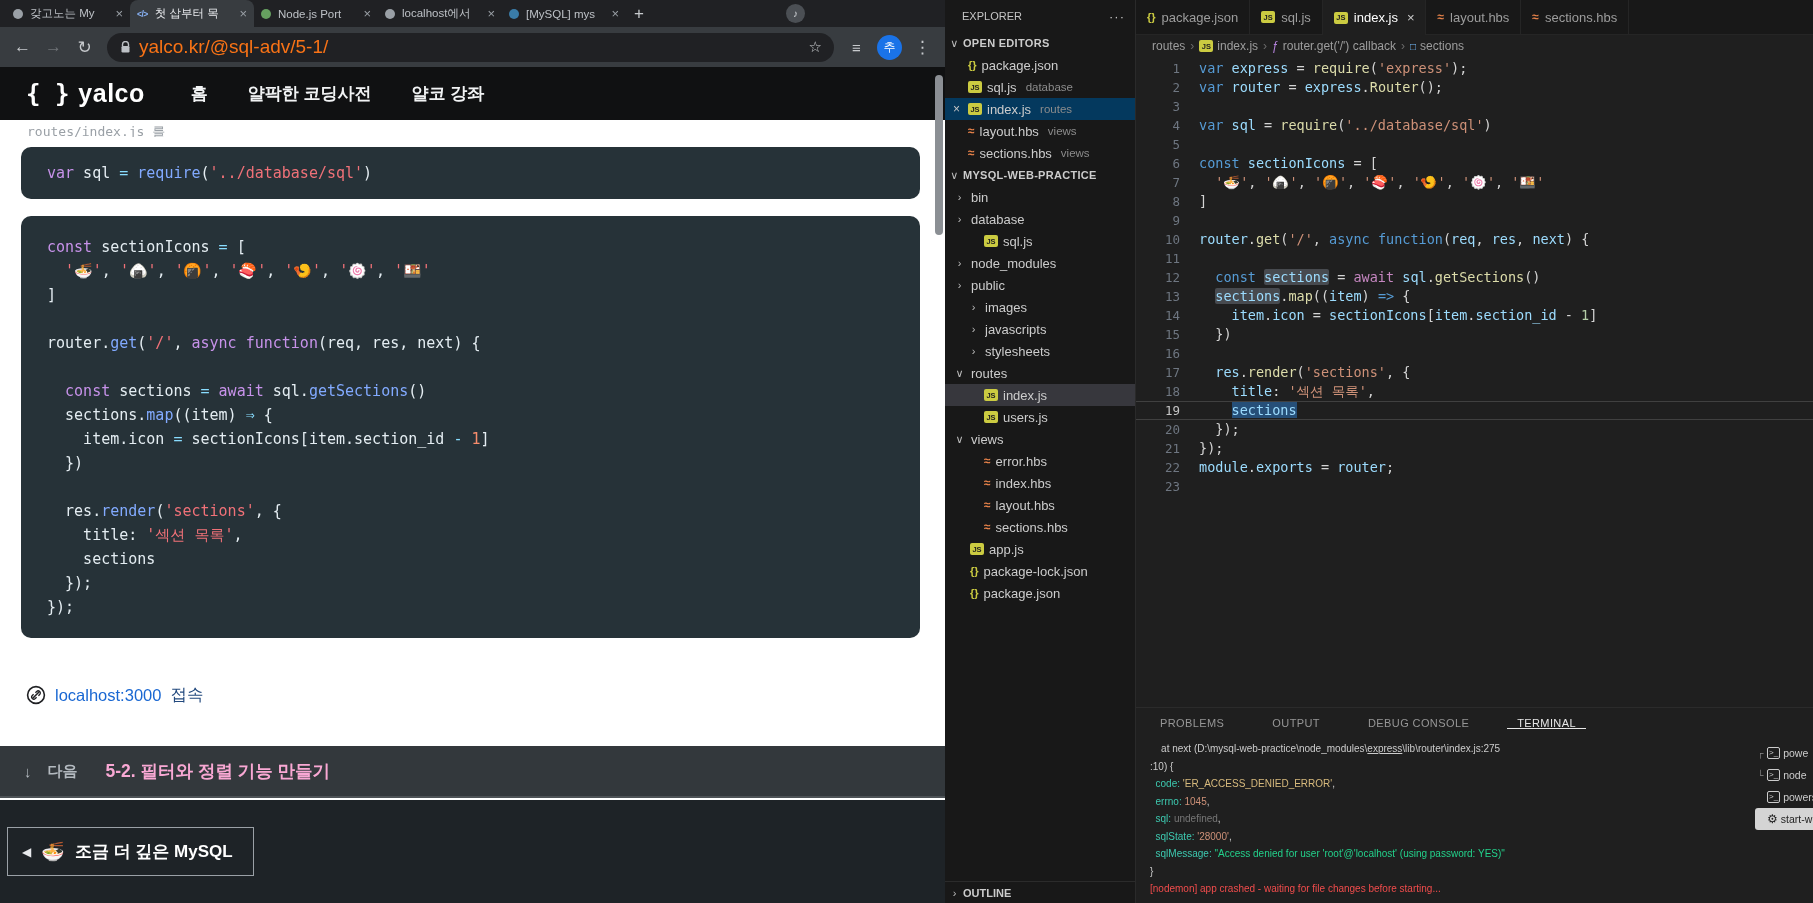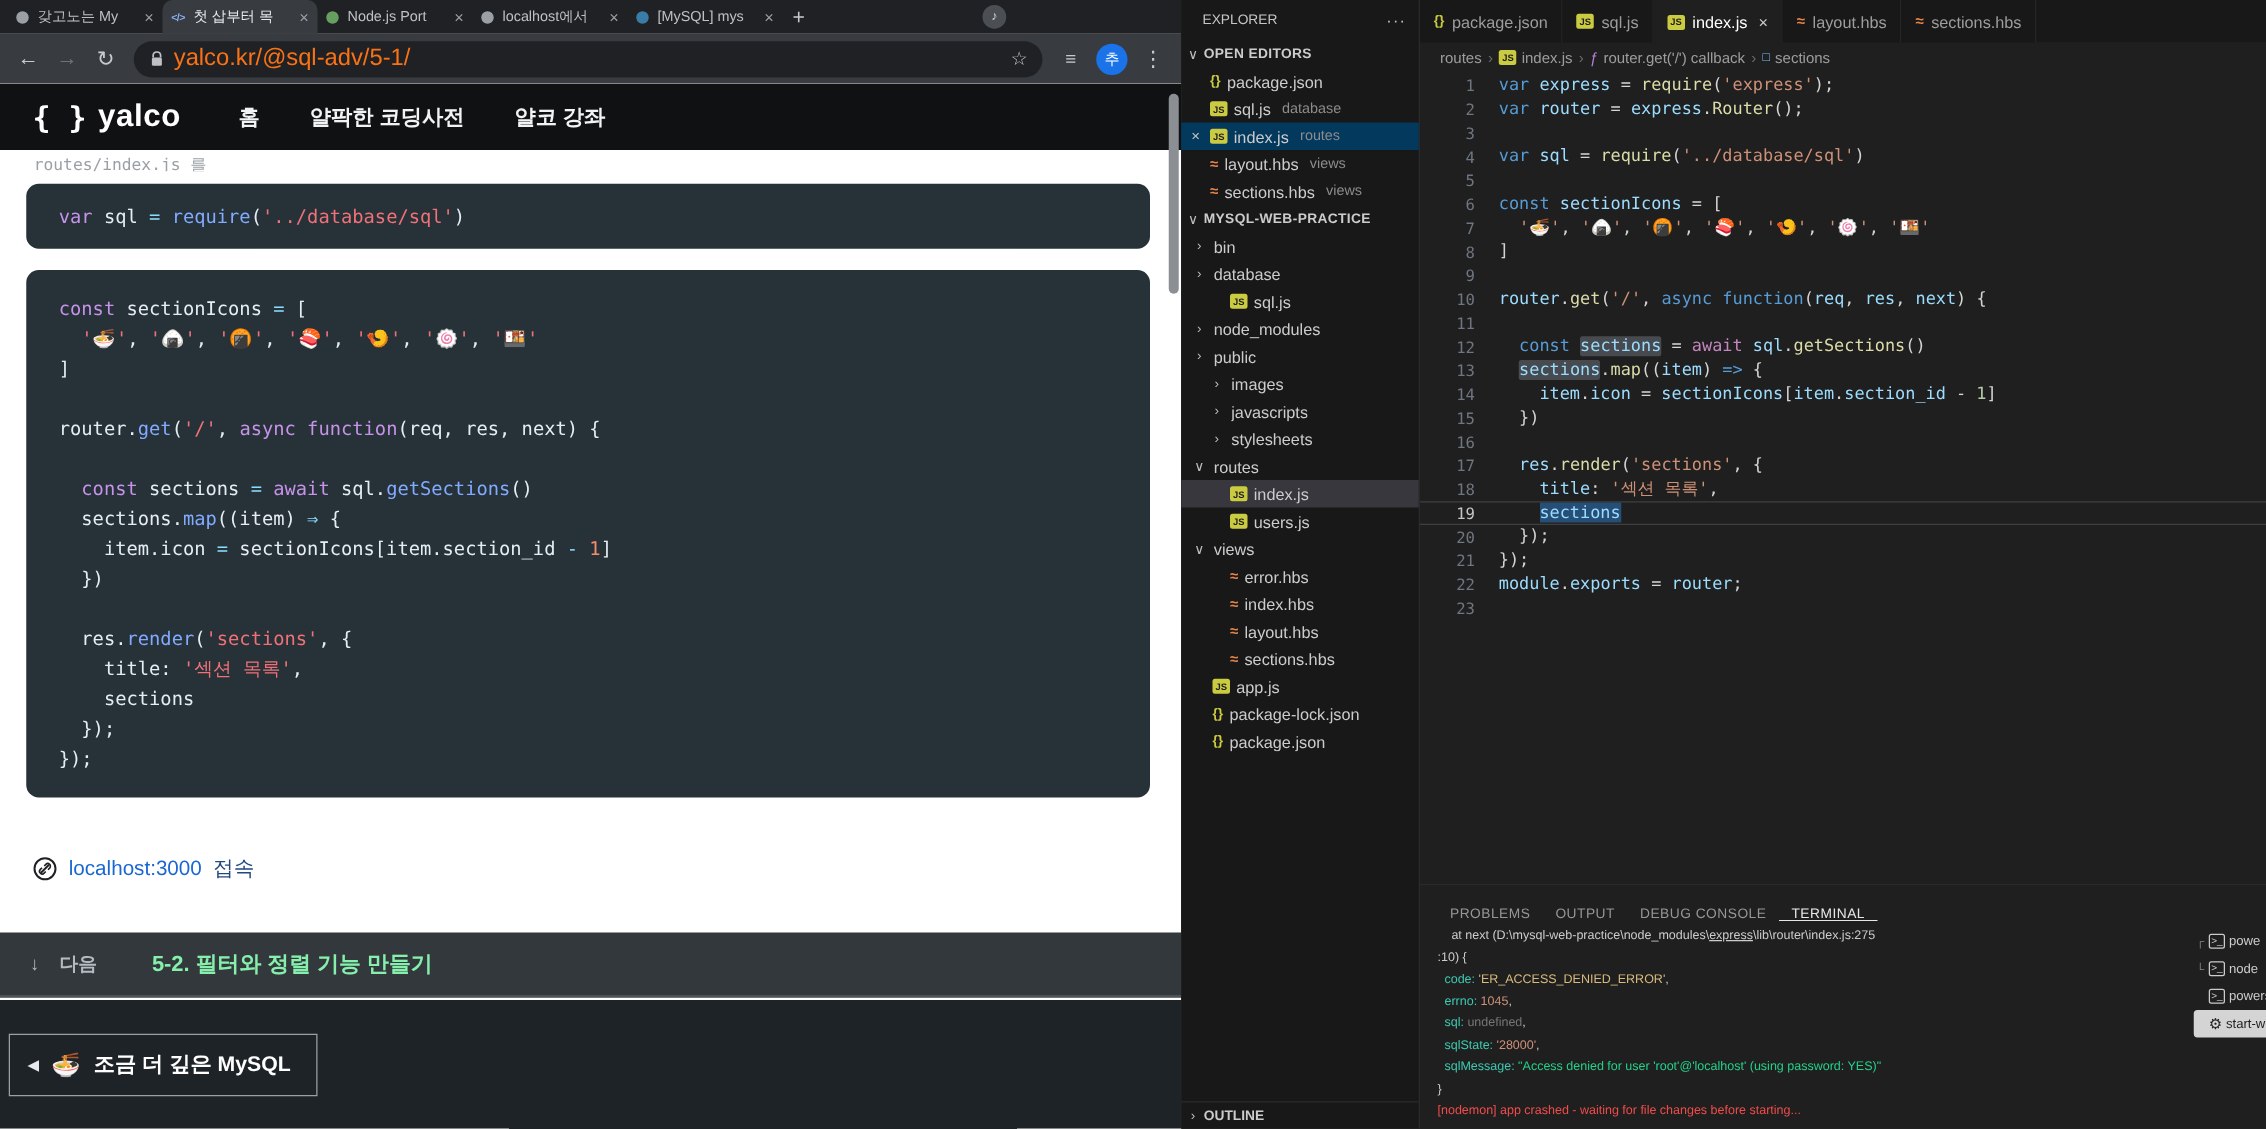--- a/index.html
+++ b/index.html
@@ -39,21 +39,21 @@
   .cb2 { margin-top:17px; padding:19px 26px; }
   .cline { min-height:24px; }
 
   .link-row { margin:46px 0 0 26px; display:flex; align-items:center; gap:9px; font-size:16.5px; }
   .link-main { color:#1967d2; text-decoration:none; }
   .link-suffix { color:#22497e; }
 
   .next-band { position:absolute; left:0; right:0; top:679px; height:52px; background:#33383c; border-bottom:2px solid #4d5256; display:flex; align-items:center; padding:0 24px; }
   .next-arrow { color:#b4bac0; font-size:15px; font-weight:700; }
   .next-label { color:#b4bac0; font-size:15px; font-weight:700; margin-left:16px; }
-  .next-title { color:#86efac; font-size:17.5px; font-weight:700; margin-left:44px; }
+  .next-title { color:#f9a8d4; font-size:17.5px; font-weight:700; margin-left:28px; }
   .bottom-band { position:absolute; left:0; right:0; top:733px; bottom:0; background:#1e2327; display:flex; align-items:center; }
   .prev-btn { margin-left:7px; background:transparent; border:1px solid #9aa0a6; color:#fff; display:flex; align-items:center; gap:10px; padding:12px 20px 12px 14px; font-family:"Liberation Sans", sans-serif; }
   .prev-tri { font-size:12px; color:#e8eaed; }
   .prev-emoji { font-size:19px; }
   .prev-label { font-size:17px; font-weight:700; }
   .scroll-thumb { position:absolute; right:2px; top:8px; width:8px; height:160px; border-radius:4px; background:#8b8f94; }
 
   
   .t-wk{color:#c792ea} .t-wf{color:#82aaff} .t-ws{color:#f07178} .t-wo{color:#89ddff} .t-wn{color:#f78c6c} .t-wd{color:#e4edf2}
 
@@ -99,21 +99,21 @@
   .editor { flex:1; background:#1f1f1f; padding-top:2px; overflow:hidden; font-family:"DejaVu Sans Mono", monospace; font-size:13.5px; }
   .eline { display:flex; height: 19px; line-height:19px; white-space:pre; }
   .eline.cur { box-shadow: inset 0 -1px 0 #404040, inset 0 1px 0 #404040; }
   .lnum { width:44px; text-align:right; margin-right:19px; color:#6e7681; font-size:12.5px; flex:0 0 auto; }
   .eline.cur .lnum { color:#c6c6c6; }
   .t-k{color:#569cd6} .t-ctl{color:#c586c0} .t-v{color:#9cdcfe} .t-fn{color:#dcdcaa} .t-str{color:#ce9178} .t-num{color:#b5cea8} .t-d{color:#d4d4d4}
   .t-hl{background:rgba(90,95,102,.68); border-radius:2px;}
   .t-sel{background:#264f78;}
 
   .panel { height:196px; border-top:1px solid #2b2b2b; background:#1f1f1f; display:flex; flex-direction:column; flex:0 0 auto; }
-  .panel-tabs { height:29px; display:flex; align-items:flex-end; padding-left:14px; flex:0 0 auto; }
+  .panel-tabs { height:29px; display:flex; align-items:center; padding-left:14px; flex:0 0 auto;gap:28px; }
   .ptab { padding:0 10px; font-size:11px; letter-spacing:.4px; color:#969696; display:flex; align-items:center; }
   .ptab.active { color:#e7e7e7; box-shadow: inset 0 -1px 0 #e7e7e7; }
   .panel-main { flex:1; display:flex; min-height:0; }
   .term-content { flex:1; padding:3px 0 10px 14px; font-family:Liberation Sans, sans-serif; font-size:10px; line-height:17.5px; white-space:pre; overflow:hidden; }
   .t-td{color:#cccccc} .t-tu{color:#cccccc; text-decoration:underline}
   .t-tkey{color:#3dc9b0} .t-tstr{color:#d7ba7d} .t-tnum{color:#ce9178} .t-tdim{color:#767676} .t-tgrn{color:#23d18b} .t-tred{color:#f14c4c}
   .term-list { width:58px; padding-top:5px; display:flex; flex-direction:column; font-size:10.5px; flex:0 0 auto; }
   .trow { height:22px; display:flex; align-items:center; gap:3px; padding-left:2px; color:#cccccc; overflow:hidden; }
   .trow.selected { background:#d4d4d4; color:#1f1f1f; border-radius:3px 0 0 3px; }
   .ttree { font-size:9px; color:#8a8a8a; width:7px; flex:0 0 auto; }

